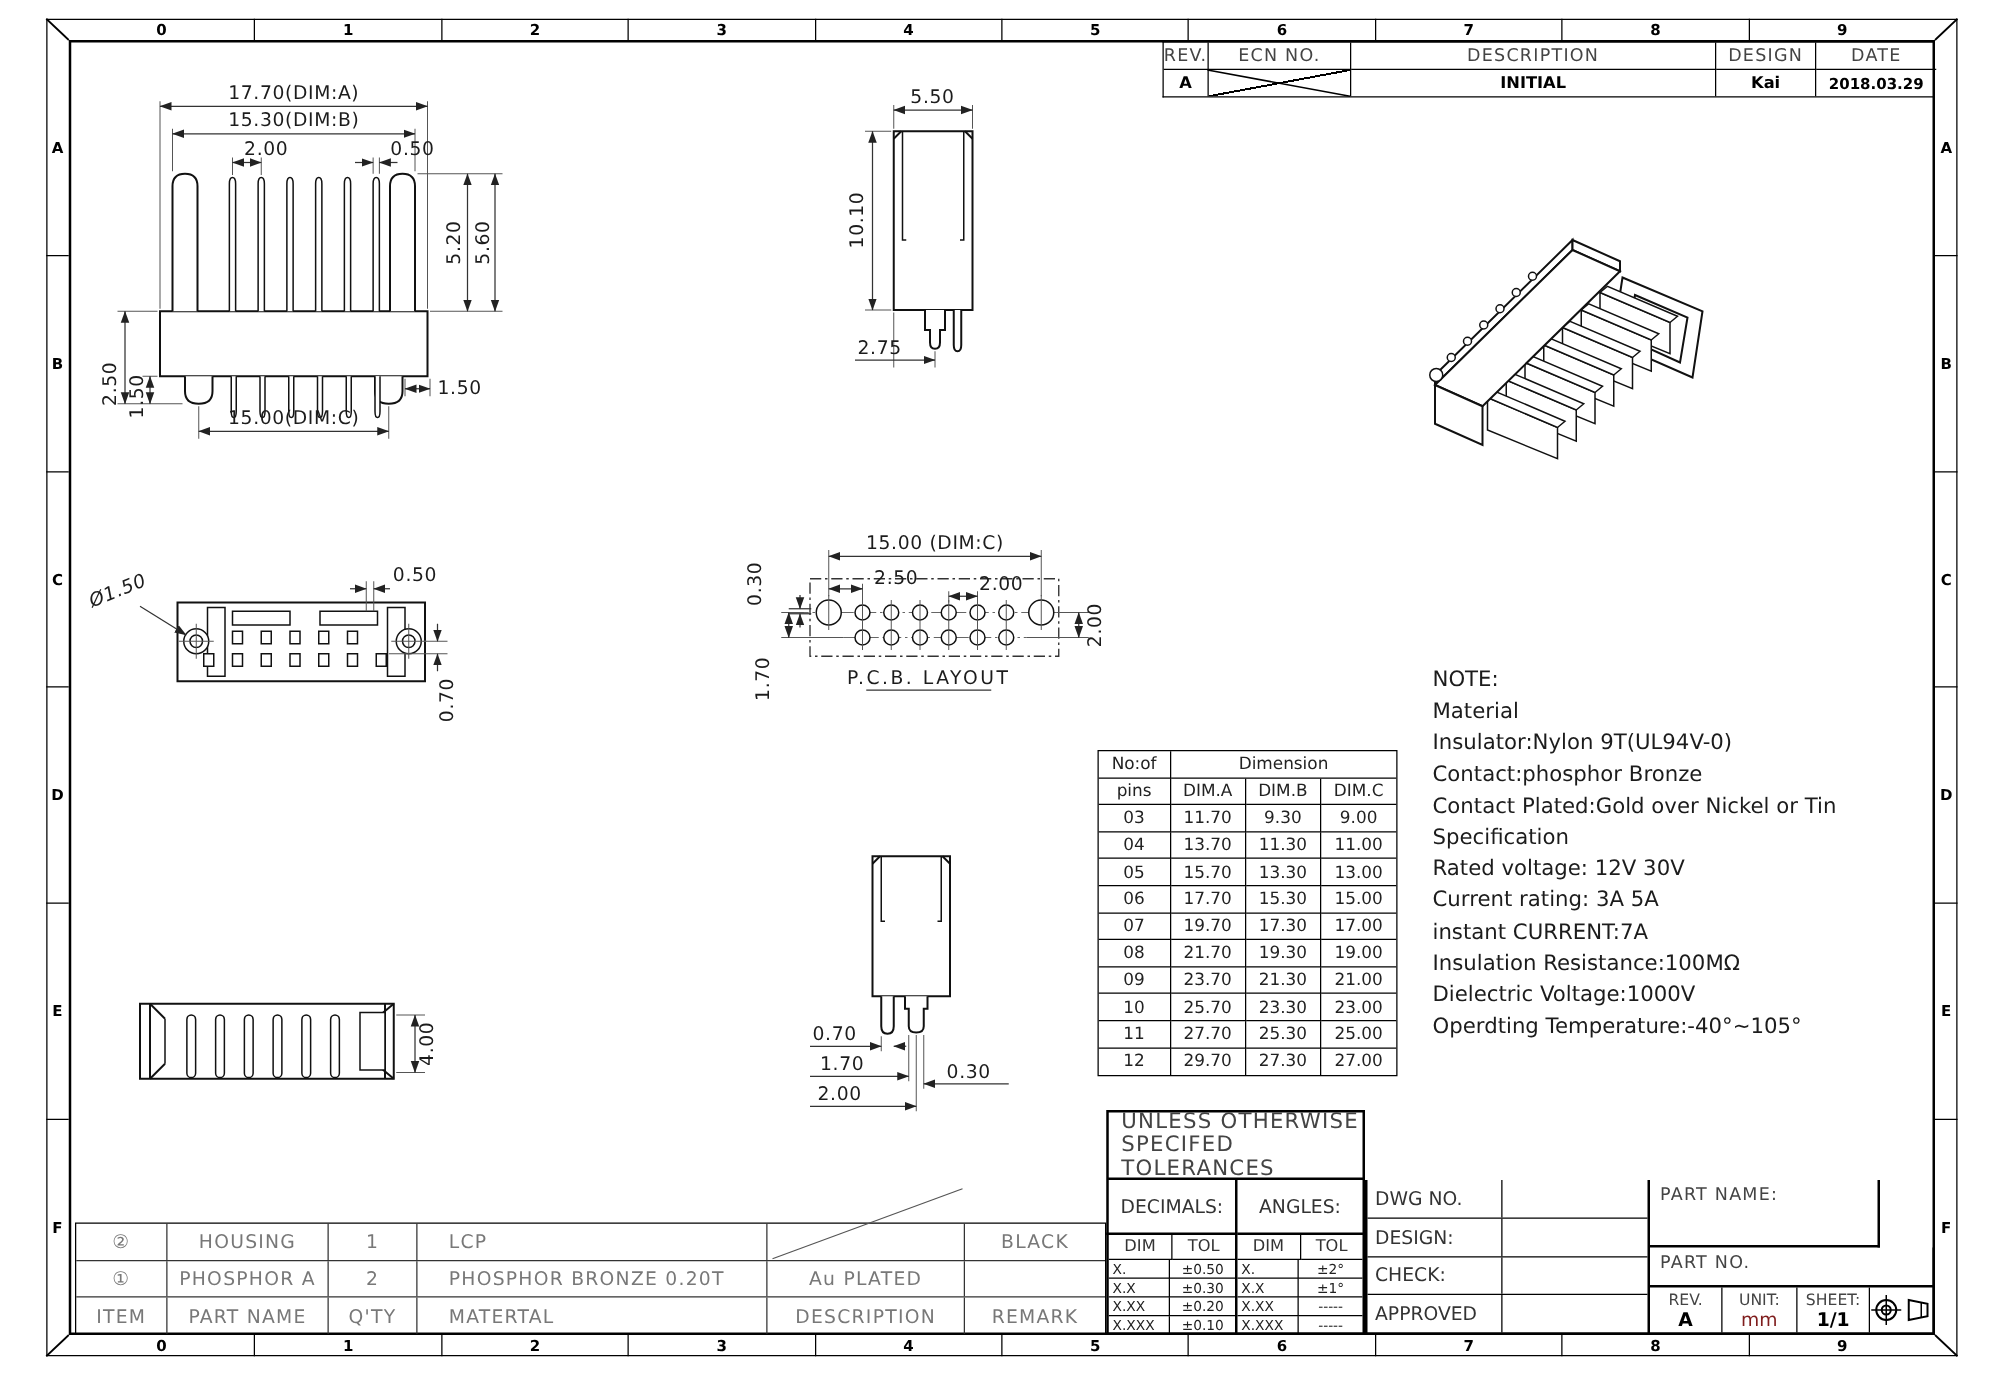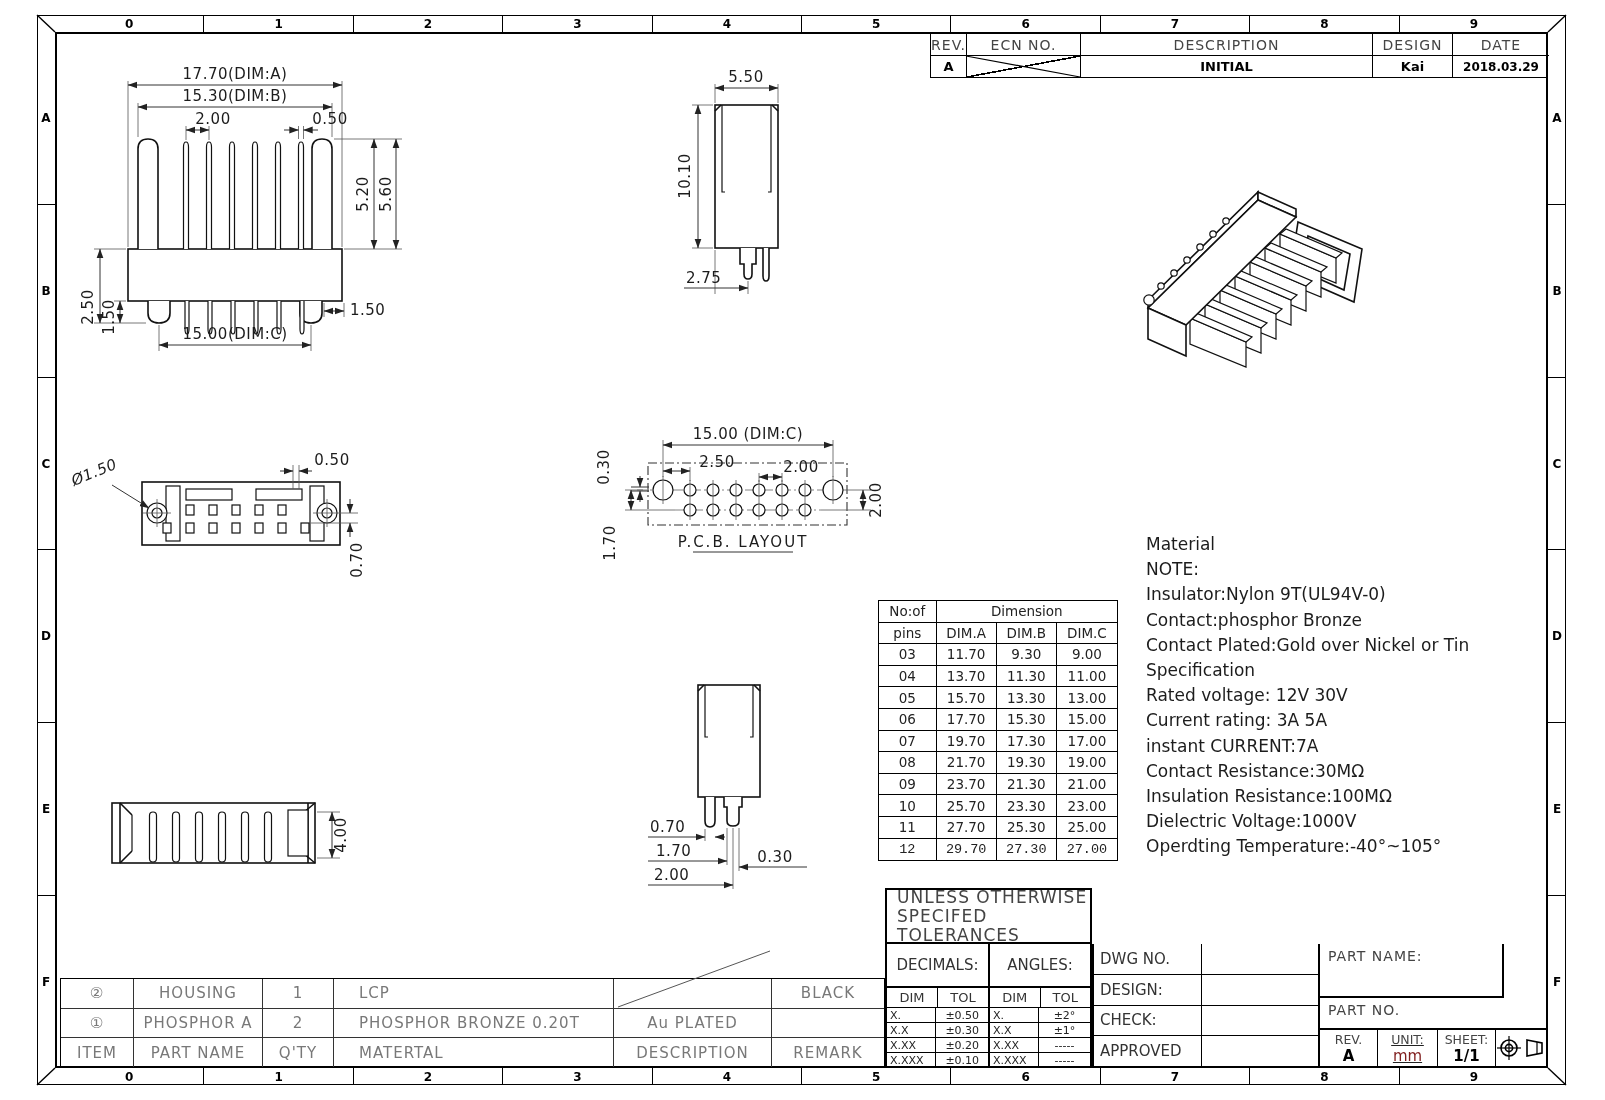--- a/index.html
+++ b/index.html
@@ -34,21 +34,21 @@
   .rev-table > div:nth-child(n+6) { border-bottom:none; }
   .rev-head { font-size:14px; color:#444; letter-spacing:1px; }
   .rev-val  { font-size:13px; font-weight:bold; color:#000; }
   .ecn-slash { background-image:linear-gradient(to bottom right, transparent calc(50% - 0.8px), #000 calc(50% - 0.8px), #000 calc(50% + 0.8px), transparent calc(50% + 0.8px)); }
 
   
   .pin-table { left:878px; top:600px; width:240px; border:1.6px solid #000; font-size:13.5px; }
   .pt-row { display:flex; height:21.6px; }
   .pt-row > div { border-right:1.2px solid #000; border-bottom:1.2px solid #000; display:flex; align-items:center; justify-content:center; }
   .pt-row > div:last-child { border-right:none; }
-  .pt-row:last-child > div { border-bottom:none;font-family:Liberation Mono, monospace; }
+  .pt-row:last-child > div { border-bottom:none; }
   .pt-c0 { width:58px; } .pt-c { width:60.6px; }
   .pt-head { color:#222; }
 
   
   .note { left:1146px; top:532px; width:400px; font-size:17px; color:#1c1c1c; }
   .note div { height:25.2px; line-height:25.2px; white-space:nowrap; }
 
   
   .tb { border:2px solid #000; }
   .tb-tol-head { left:885px; top:888px; width:207px; height:56px; font-size:17px; color:#444; letter-spacing:1px;
@@ -518,30 +518,29 @@
         <div class="pt-c0">12</div>
         <div class="pt-c">29.70</div>
         <div class="pt-c">27.30</div>
         <div class="pt-c">27.00</div>
       </div>
       </div>
   </div>
 
   <div class="abs note">
 
-  <div>Material</div>
-      <div>NOTE:</div>
+  <div>NOTE:</div>
+      <div>Material</div>
       <div>Insulator:Nylon 9T(UL94V-0)</div>
       <div>Contact:phosphor Bronze</div>
       <div>Contact Plated:Gold over Nickel or Tin</div>
       <div>Specification</div>
       <div>Rated voltage: 12V 30V</div>
       <div>Current rating: 3A  5A</div>
       <div>instant CURRENT:7A</div>
-      <div>Contact Resistance:30MΩ</div>
       <div>Insulation Resistance:100MΩ</div>
       <div>Dielectric Voltage:1000V</div>
       <div>Operdting Temperature:-40°~105°</div>
     </div>
 
   <div class="abs tb tb-tol-head">
     <span>UNLESS OTHERWISE</span>
     <span>SPECIFED TOLERANCES</span>
   </div>
 
@@ -622,21 +621,21 @@
     </div>
     </div>
 
   <div class="abs tb pn-cell" style="left:1320px;top:944px;width:184px;height:54px;border-top:none;border-left:none;">PART NAME:</div>
   <div class="abs tb pn-cell" style="left:1320px;top:998px;width:228px;height:32px;border-top:none;border-left:none;">PART NO.</div>
   <div class="abs tb" style="left:1320px;top:1030px;width:228px;height:38px;border-top:none;border-left:none;display:flex;">
     <div style="width:58px;border-right:1.4px solid #000;display:flex;flex-direction:column;align-items:center;justify-content:center;">
       <span class="ruslabel">REV.</span>
       <span class="rusval">A</span>
     </div>
-    <div style="width:60px;border-right:1.4px solid #000;display:flex;flex-direction:column;align-items:center;justify-content:center;text-decoration:underline;">
+    <div style="width:60px;border-right:1.4px solid #000;display:flex;flex-direction:column;align-items:center;justify-content:center;">
       <span class="ruslabel">UNIT:</span>
       <span class="rusval" style="font-weight:normal;color:#7f1d1d">mm</span>
     </div>
     <div style="width:58px;border-right:1.4px solid #000;display:flex;flex-direction:column;align-items:center;justify-content:center;">
       <span class="ruslabel">SHEET:</span>
       <span class="rusval">1/1</span>
     </div>
     <div class="flexc" style="flex:1">
       <svg width="50" height="34" viewBox="0 0 50 34" style="position:static">
         <circle cx="13" cy="17" r="8" fill="none" stroke="#000" stroke-width="1.6"></circle>

